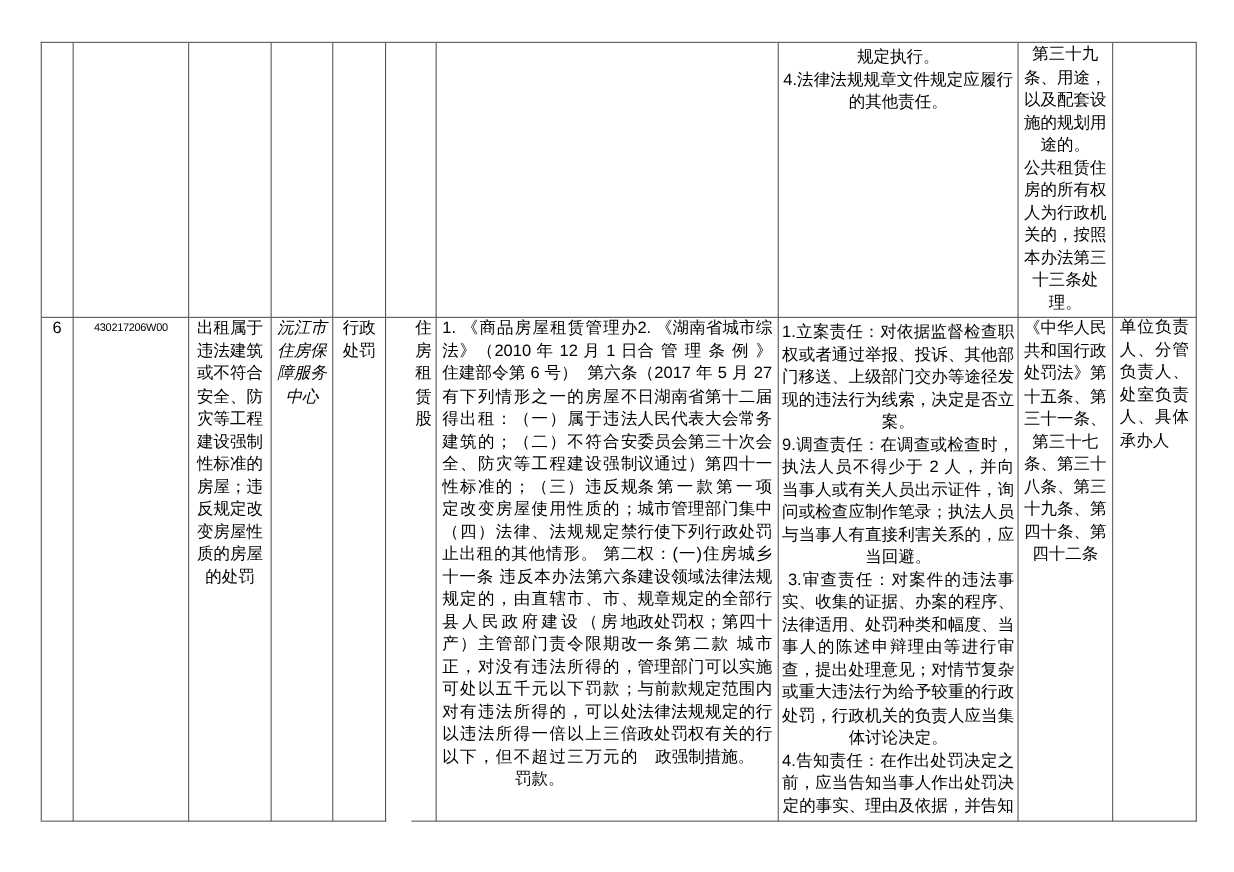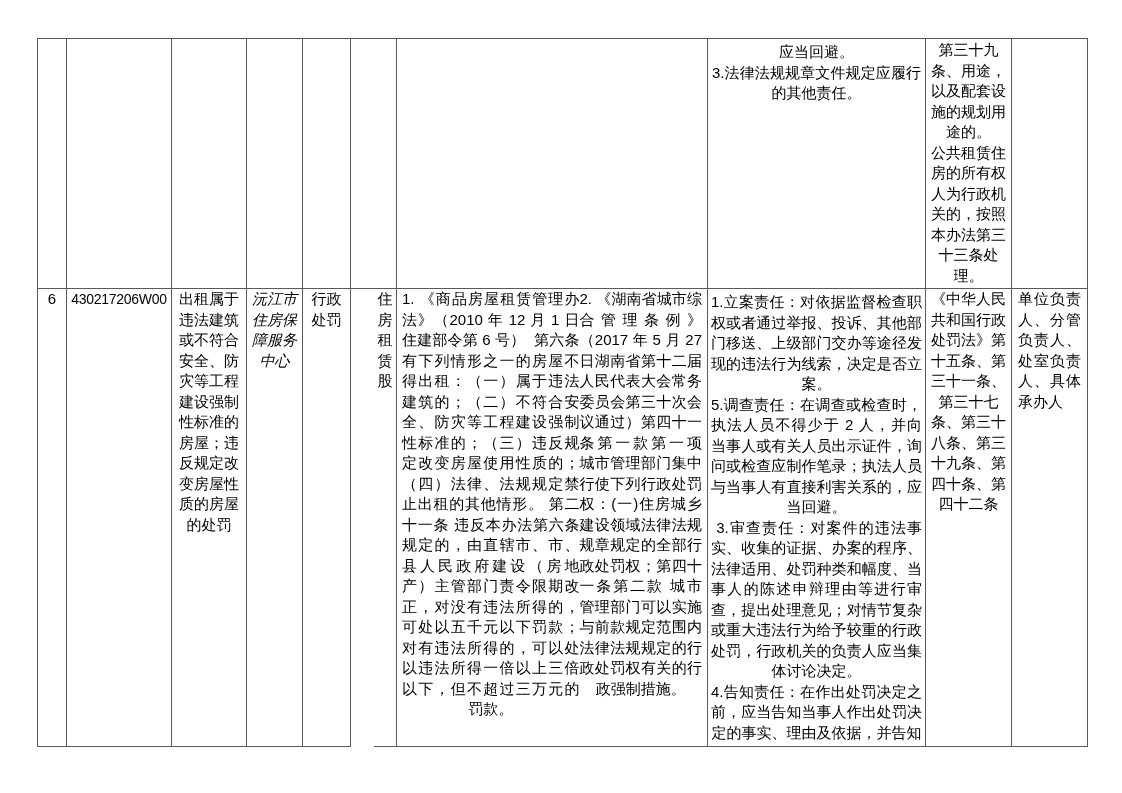--- a/index.html
+++ b/index.html
@@ -45,46 +45,46 @@
   .txt-c { text-align: center; }
   .just-c { text-align: justify; text-align-last: center; text-justify: inter-character; }
   .just-l { text-align: justify; text-align-last: left; text-justify: inter-character; }
 
   
   .r1-duty   { padding: 3px 4px 0 4px; }
   .r1-remark { padding: 1px 5px 0 5px; }
 
   
   .c-seq  { padding: 0 2px; }
-  .c-code { padding: 0 2px; font-size: 14px; letter-spacing: -0.3px; white-space: nowrap; text-align: center; }
+  .c-code { padding: 0 2px; font-size: 10px; letter-spacing: -0.3px; white-space: nowrap; text-align: center; }
   .c-name { padding: 0 6px; }
   .c-org  { padding: 0 4px; font-style: italic; }
   .c-type { padding: 0 4px; }
   .c-dept { padding: 0 4px; margin-left: 23px; }
   .c-basis { padding: 0 5px; }
   .c-duty  { padding: 3px 3px 0 3px; }
   .c-law   { padding: 0 5px; }
-  .c-person { padding: 0 6px; }
+  .c-person { padding: 0 6px; font-family: Liberation Mono, monospace; }
 </style>
 </head>
 <body>
 
 <div class="page">
   <div class="doc-table">
 
     <div class="cell"></div>
     <div class="cell"></div>
     <div class="cell"></div>
     <div class="cell"></div>
     <div class="cell"></div>
     <div class="cell"></div>
     <div class="cell"></div>
     <div class="cell r1-duty just-c">
-      <p>应当回避。</p>
-      <p>3.法律法规规章文件规定应履行的其他责任。</p>
+      <p>规定执行。</p>
+      <p>4.法律法规规章文件规定应履行的其他责任。</p>
     </div>
     <div class="cell r1-remark txt-c">
       <p>第三十九条、用途，以及配套设施的规划用途的。</p>
       <p>公共租赁住房的所有权人为行政机关的，按照本办法第三十三条处理。</p>
     </div>
     <div class="cell"></div>
 
     <div class="cell mid txt-c c-seq">
       <p>6</p>
     </div>
@@ -102,21 +102,21 @@
     </div>
     <div class="cell mid txt-c c-dept">
       <p>住房租赁股</p>
     </div>
     <div class="cell mid just-c c-basis">
       <p>1. 《商品房屋租赁管理办法》（2010 年 12 月 1 日住建部令第 6 号）&nbsp; 第六条 有下列情形之一的房屋不得出租：（一）属于违法建筑的；（二）不符合安全、防灾等工程建设强制性标准的；（三）违反规定改变房屋使用性质的；（四）法律、法规规定禁止出租的其他情形。 第二十一条 违反本办法第六条规定的，由直辖市、市、县人民政府建设（房地产）主管部门责令限期改正，对没有违法所得的，可处以五千元以下罚款；对有违法所得的，可以处以违法所得一倍以上三倍以下，但不超过三万元的罚款。</p>
       <p>2. 《湖南省城市综合管理条例》（2017 年 5 月 27 日湖南省第十二届人民代表大会常务委员会第三十次会议通过）第四十一条第一款第一项 城市管理部门集中行使下列行政处罚权：(一)住房城乡建设领域法律法规规章规定的全部行政处罚权；第四十一条第二款 城市管理部门可以实施与前款规定范围内法律法规规定的行政处罚权有关的行政强制措施。</p>
     </div>
     <div class="cell just-c c-duty">
       <p>1.立案责任：对依据监督检查职权或者通过举报、投诉、其他部门移送、上级部门交办等途径发现的违法行为线索，决定是否立案。</p>
-      <p>5.调查责任：在调查或检查时，执法人员不得少于 2 人，并向当事人或有关人员出示证件，询问或检查应制作笔录；执法人员与当事人有直接利害关系的，应当回避。</p>
+      <p>9.调查责任：在调查或检查时，执法人员不得少于 2 人，并向当事人或有关人员出示证件，询问或检查应制作笔录；执法人员与当事人有直接利害关系的，应当回避。</p>
       <p>&nbsp;3.审查责任：对案件的违法事实、收集的证据、办案的程序、法律适用、处罚种类和幅度、当事人的陈述申辩理由等进行审查，提出处理意见；对情节复杂或重大违法行为给予较重的行政处罚，行政机关的负责人应当集体讨论决定。</p>
       <p>4.告知责任：在作出处罚决定之前，应当告知当事人作出处罚决定的事实、理由及依据，并告知</p>
     </div>
     <div class="cell mid txt-c c-law">
       <p>《中华人民共和国行政处罚法》第十五条、第三十一条、第三十七条、第三十八条、第三十九条、第四十条、第四十二条</p>
     </div>
     <div class="cell mid just-l c-person">
       <p>单位负责人、分管负责人、处室负责人、具体承办人</p>
     </div>
 

